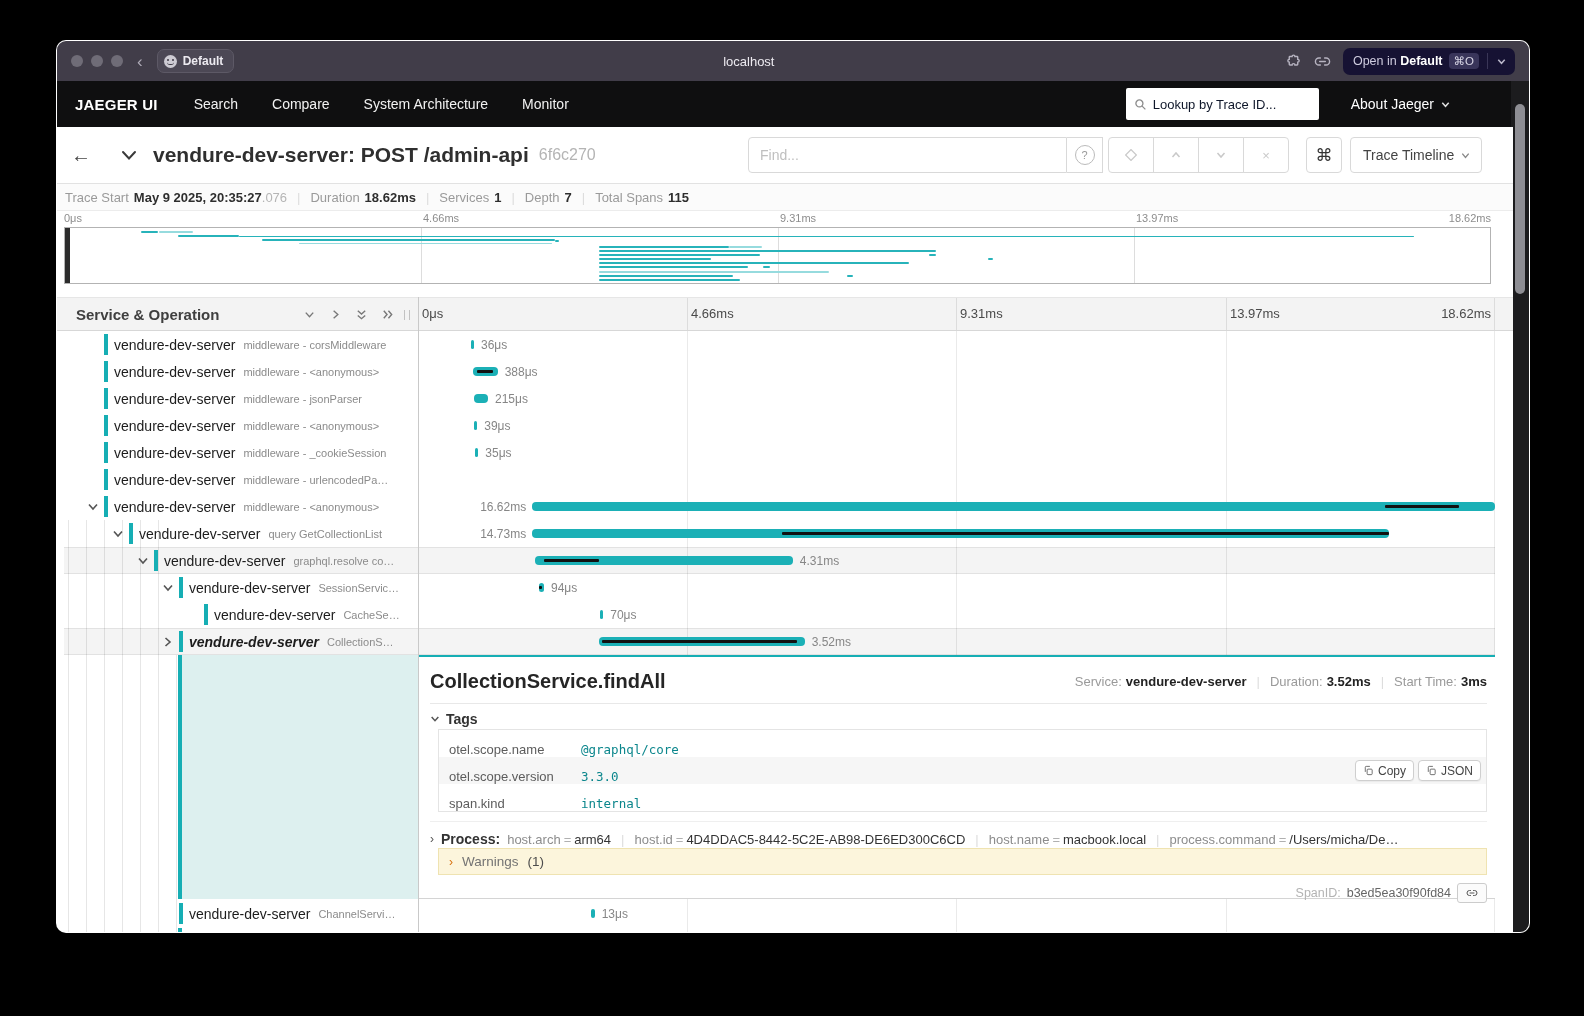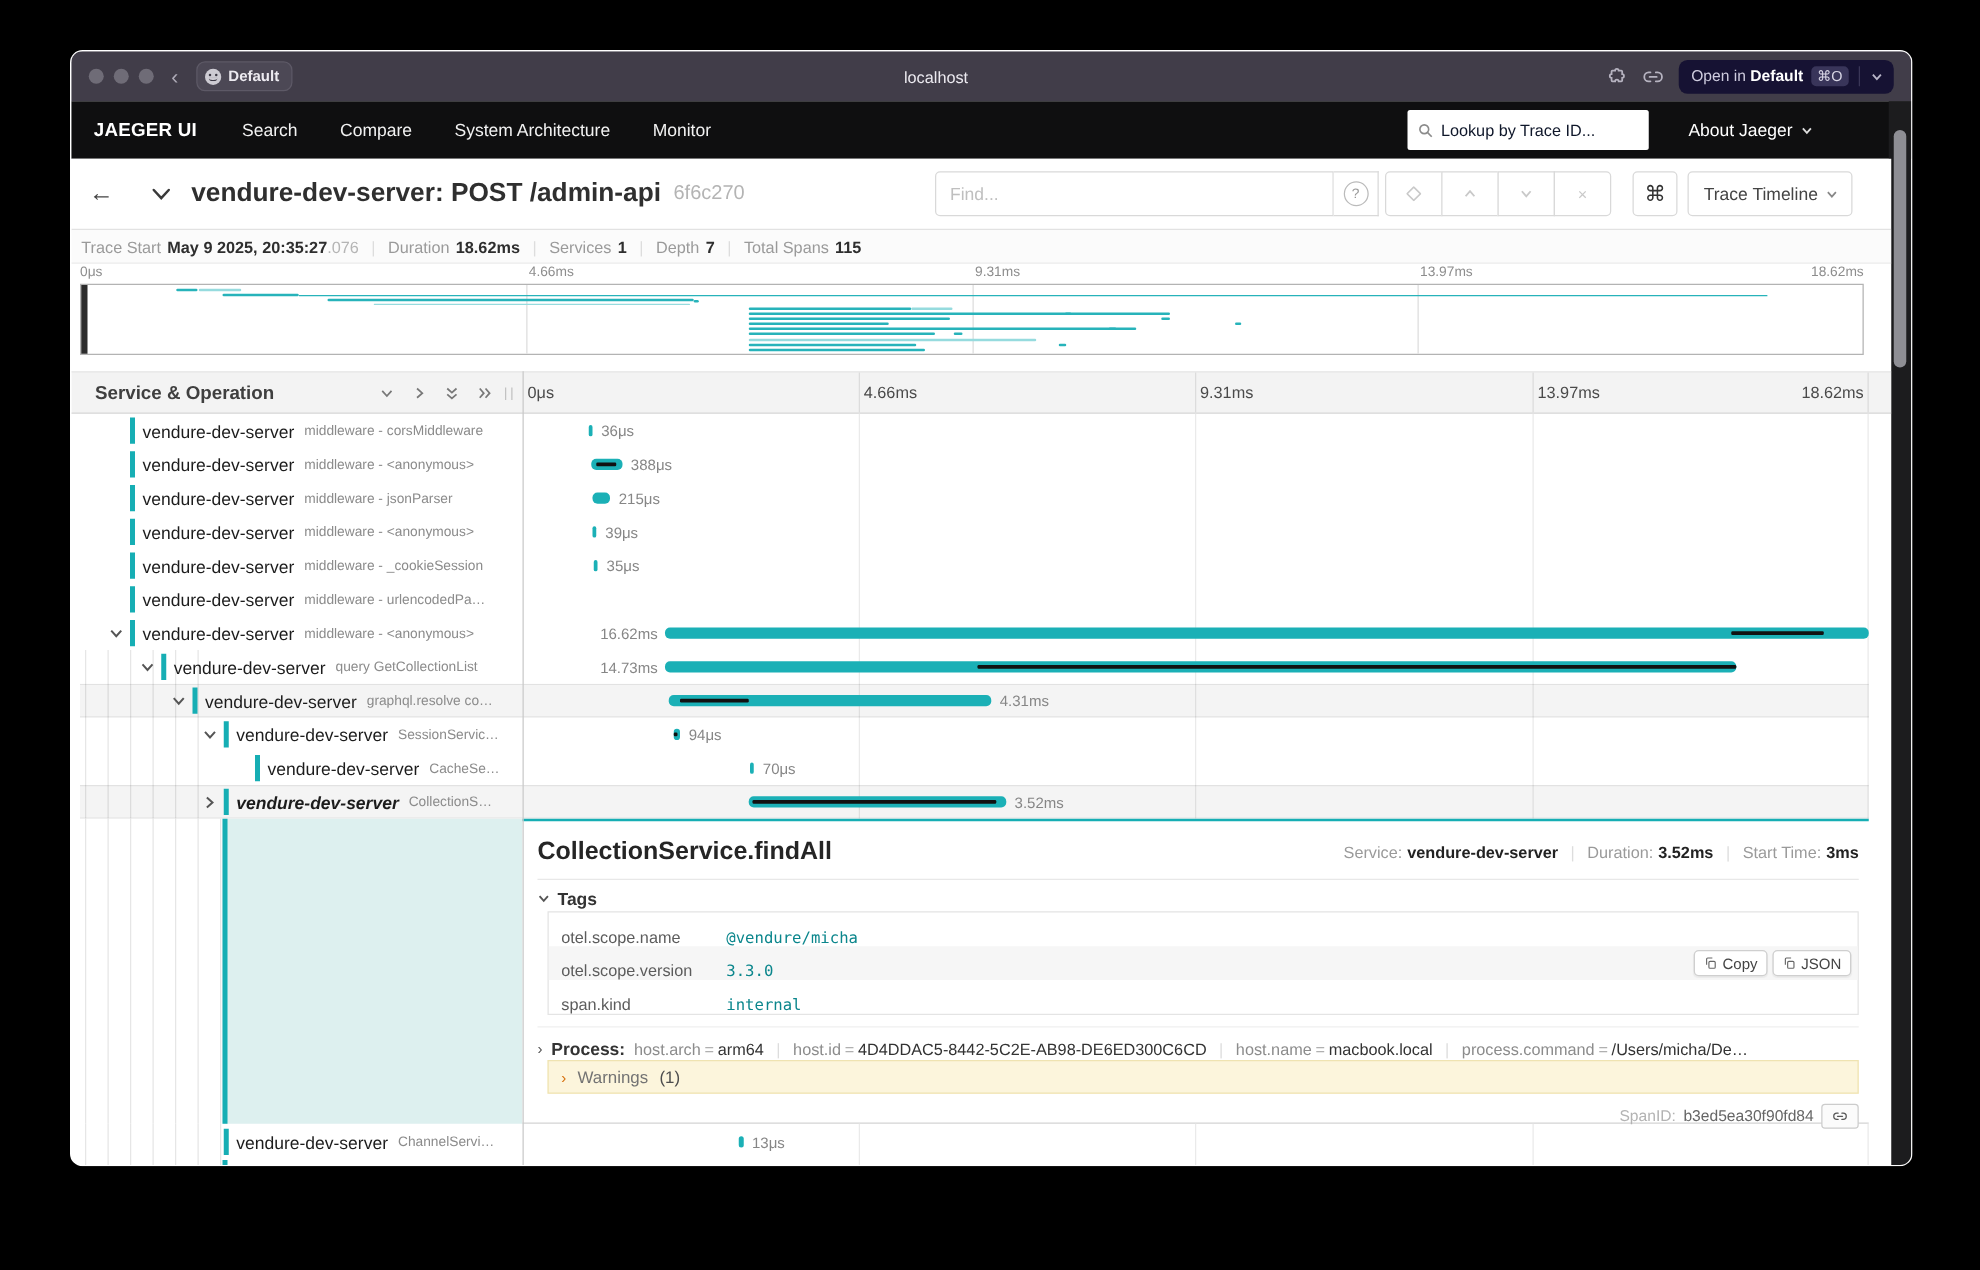--- a/index.html
+++ b/index.html
@@ -554,21 +554,21 @@
         <div class="dp-hr"></div>
         <div class="tags-head">
           <svg viewBox="0 0 12 12" fill="none" stroke="currentColor" stroke-width="1.8">
               <polyline points="2,3.5 6,8 10,3.5"></polyline>
             </svg>
           <span>Tags</span>
         </div>
         <div class="tags-table" id="tags-table">
             <div class="tag-row">
               <span class="tag-key">otel.scope.name</span>
-              <span class="tag-val">@vendure/micha</span>
+              <span class="tag-val">@graphql/core</span>
             </div>
             <div class="tag-row">
               <span class="tag-key">otel.scope.version</span>
               <span class="tag-val">3.3.0</span>
               <div class="tag-actions">
                 <span class="mini-btn">
                   <svg viewBox="0 0 24 24" fill="none" stroke="currentColor" stroke-width="2">
                     <rect x="9" y="9" width="11" height="12" rx="2"></rect>
                     <path d="M5 15V5a2 2 0 0 1 2-2h8"></path>
                   </svg>

